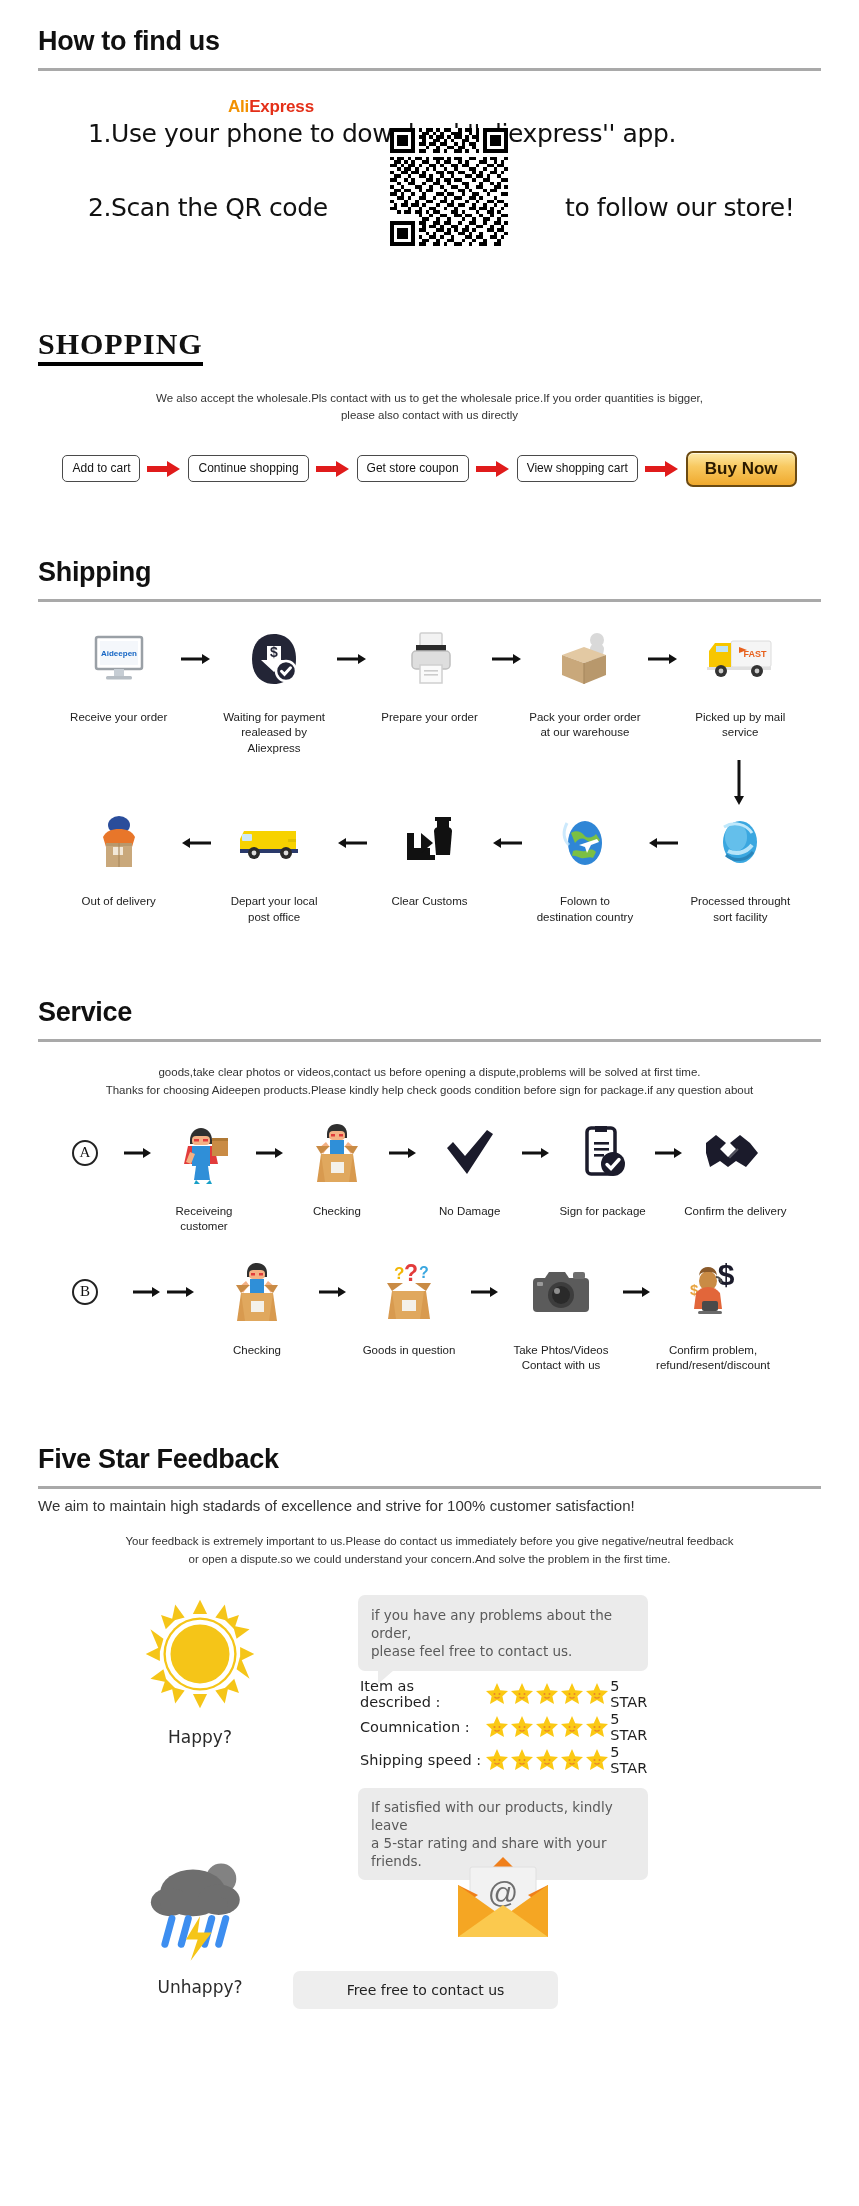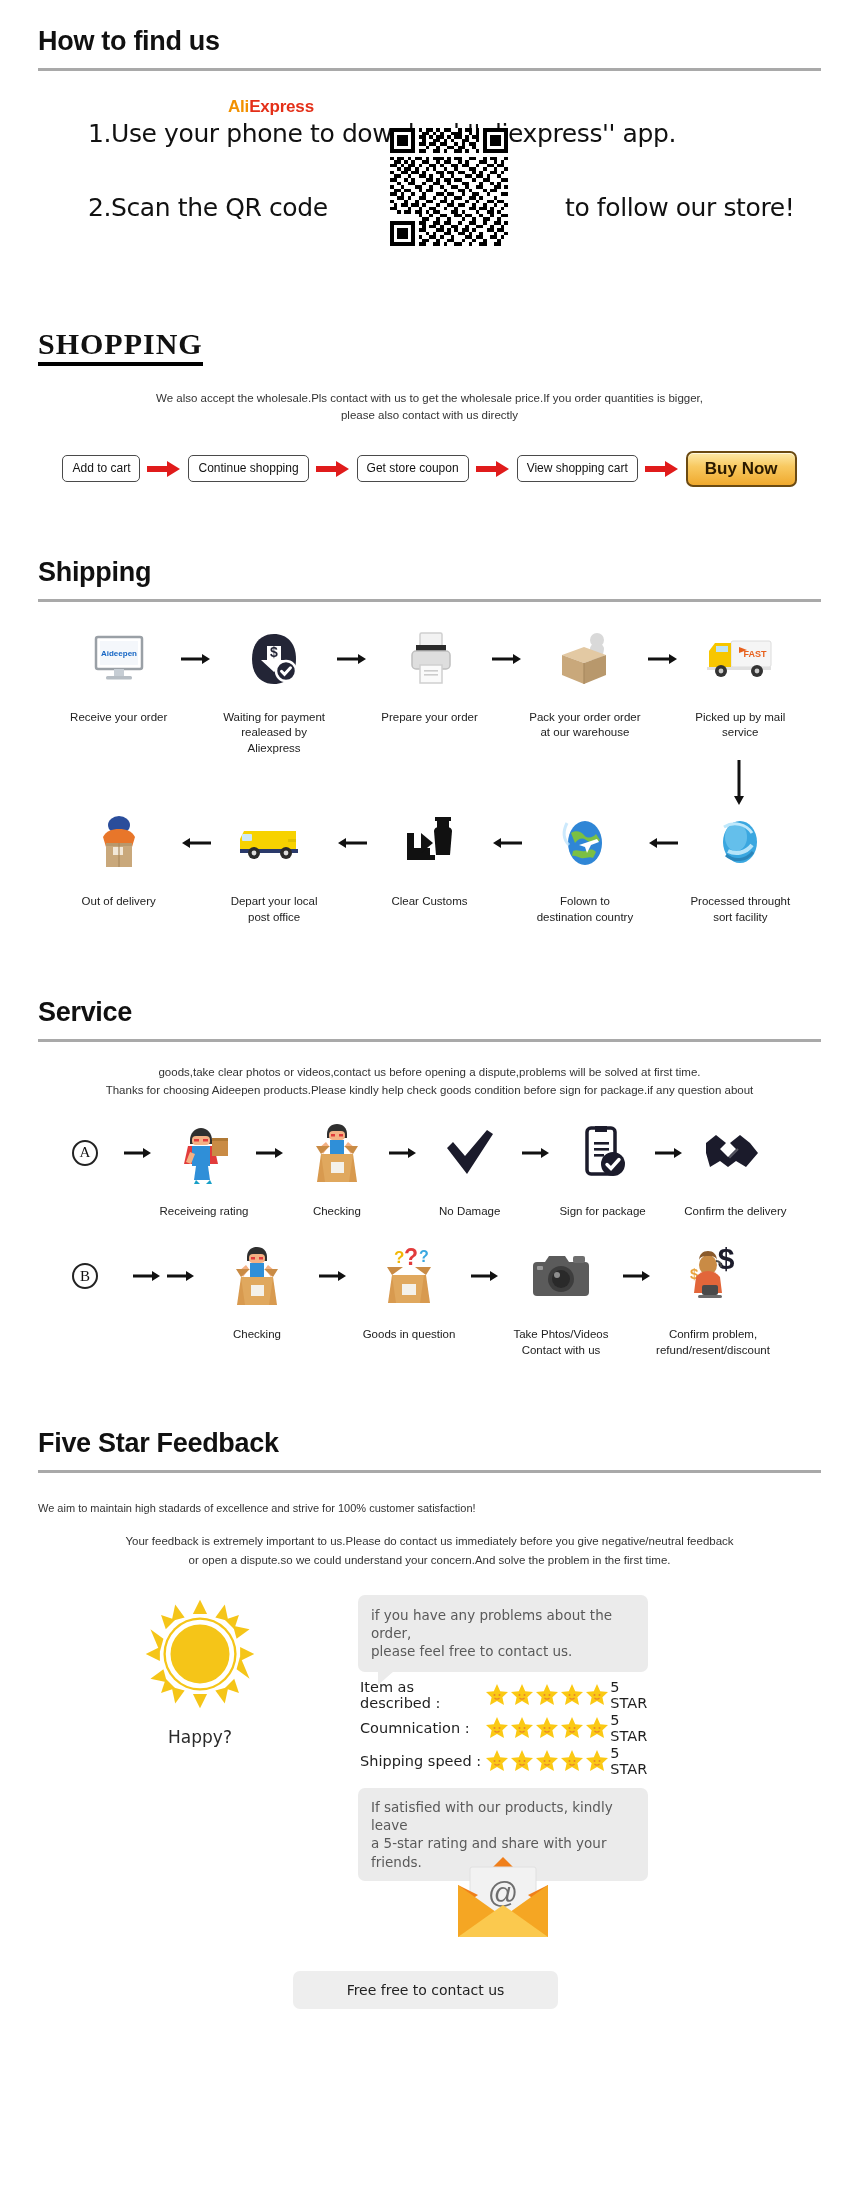--- a/index.html
+++ b/index.html
@@ -108,21 +108,21 @@
     width: 26px; height: 26px; border: 2px solid #222; border-radius: 50%;
     display: flex; align-items: center; justify-content: center;
     font-size: 15px; font-family: "Liberation Serif", serif; color: #111;
   }
   .svc-row { display: flex; align-items: flex-start; justify-content: flex-start; padding: 0 34px; margin-top: 22px; }
   .svc-first { width: 58px; display: flex; align-items: center; height: 62px; }
   .svc-cell { display: flex; flex-direction: column; align-items: center; width: 118px; text-align: center; }
   .svc-arrow { width: 34px; height: 62px; display: flex; align-items: center; justify-content: center; }
 
   
-  .fb-note1 { font-size: 11px; color: #333; margin-top: 29px; }
+  .fb-note1 { font-size: 15px; color: #333; margin-top: 8px; }
   .fb-note2 { font-size: 11.5px; color: #333; margin-top: 18px; text-align: center; line-height: 1.6; }
 
   .happy-block { position: relative; height: 248px; margin-top: 14px; }
   .sun-wrap { position: absolute; left: 62px; top: 12px; text-align: center; width: 200px; }
   .mood-lbl { font-size: 17px; color: #2b2b2b; margin-top: 10px; font-family: "DejaVu Sans", sans-serif; }
 
   .bubble {
     position: absolute; left: 320px; top: 12px; width: 290px;
     background: #ebebeb; border-radius: 7px; padding: 11px 13px;
     color: #5a5a5a; font-size: 13.5px; line-height: 1.35;
@@ -726,21 +726,21 @@
               <rect x="27" y="17" width="5" height="2.5" fill="#e23b3b"></rect>
               <path d="M12 24h26l4 18H8z" fill="#e23b3b"></path>
               <rect x="16" y="24" width="18" height="20" fill="#2f8fd8"></rect>
               <path d="M20 44h12l2 14H18z" fill="#2f8fd8"></path>
               <rect x="36" y="16" width="16" height="18" fill="#c98b45"></rect>
               <rect x="36" y="16" width="16" height="3" fill="#b07935"></rect>
               <path d="M20 58l-2 4h6zM34 58l2 4h-6z" fill="#18a0c8"></path>
               <path d="M14 30l-4 10 5 2 4-10z" fill="#f4b184"></path>
             </svg>
         </div>
-        <div class="flow-lbl" style="white-space:pre-line;">Receiveing rating</div>
+        <div class="flow-lbl" style="white-space:pre-line;">Receiveing customer</div>
       </div>
       <div class="svc-arrow">
           <svg width="28" height="12" viewBox="0 0 28 12">
             <path d="M0 4.5h19V1l8 5-8 5V7.5H0z" fill="#111"></path>
           </svg>
         </div>
 
       <div class="svc-cell">
         <div class="flow-ico">
           <svg width="56" height="62" viewBox="0 0 56 62">
@@ -1065,20 +1065,37 @@
         </div>
       </div>
 
       <div class="bubble2">
         <div>If satisfied with our products,  kindly leave</div>
         <div>a 5-star rating and share with your friends.</div>
       </div>
     </div>
 
     <div class="unhappy-block">
+      <div class="cloud-wrap">
+        <svg width="118" height="110" viewBox="0 0 100 94">
+          <circle cx="68" cy="22" r="13" fill="#828282"></circle>
+          <ellipse cx="44" cy="34" rx="28" ry="20" fill="#6e6e6e"></ellipse>
+          <ellipse cx="66" cy="40" rx="18" ry="13" fill="#6e6e6e"></ellipse>
+          <ellipse cx="24" cy="42" rx="16" ry="12" fill="#6e6e6e"></ellipse>
+          <rect x="16" y="38" width="58" height="12" rx="6" fill="#6e6e6e"></rect>
+          <g stroke="#3d8ef0" stroke-width="6" stroke-linecap="round">
+            <path d="M26 56l-6 22"></path>
+              <path d="M40 56l-6 22"></path>
+              <path d="M60 56l-6 22"></path>
+              <path d="M72 56l-6 22"></path>
+          </g>
+          <path d="M50 54l-12 20h10l-6 18 18-24H48z" fill="#f5c518"></path>
+        </svg>
+        <div class="mood-lbl">Unhappy?</div>
+      </div>
 
       <div class="mail-wrap">
         <svg width="110" height="100" viewBox="0 0 110 100">
           <path d="M55 2l12 12H43z" fill="#f07f1a"></path>
           <rect x="22" y="12" width="66" height="54" rx="2" fill="#f2f2f2" stroke="#e0e0e0"></rect>
           <text x="55" y="48" font-size="30" fill="#6e6e6e" text-anchor="middle" font-family="Liberation Sans, sans-serif">@</text>
           <path d="M10 30l20 10-20 14z" fill="#ef7f1a"></path>
           <path d="M100 30L80 40l20 14z" fill="#ef7f1a"></path>
           <path d="M10 30h90v52H10z" fill="none"></path>
           <path d="M10 30l45 32 45-32v52H10z" fill="#f5a623"></path>

